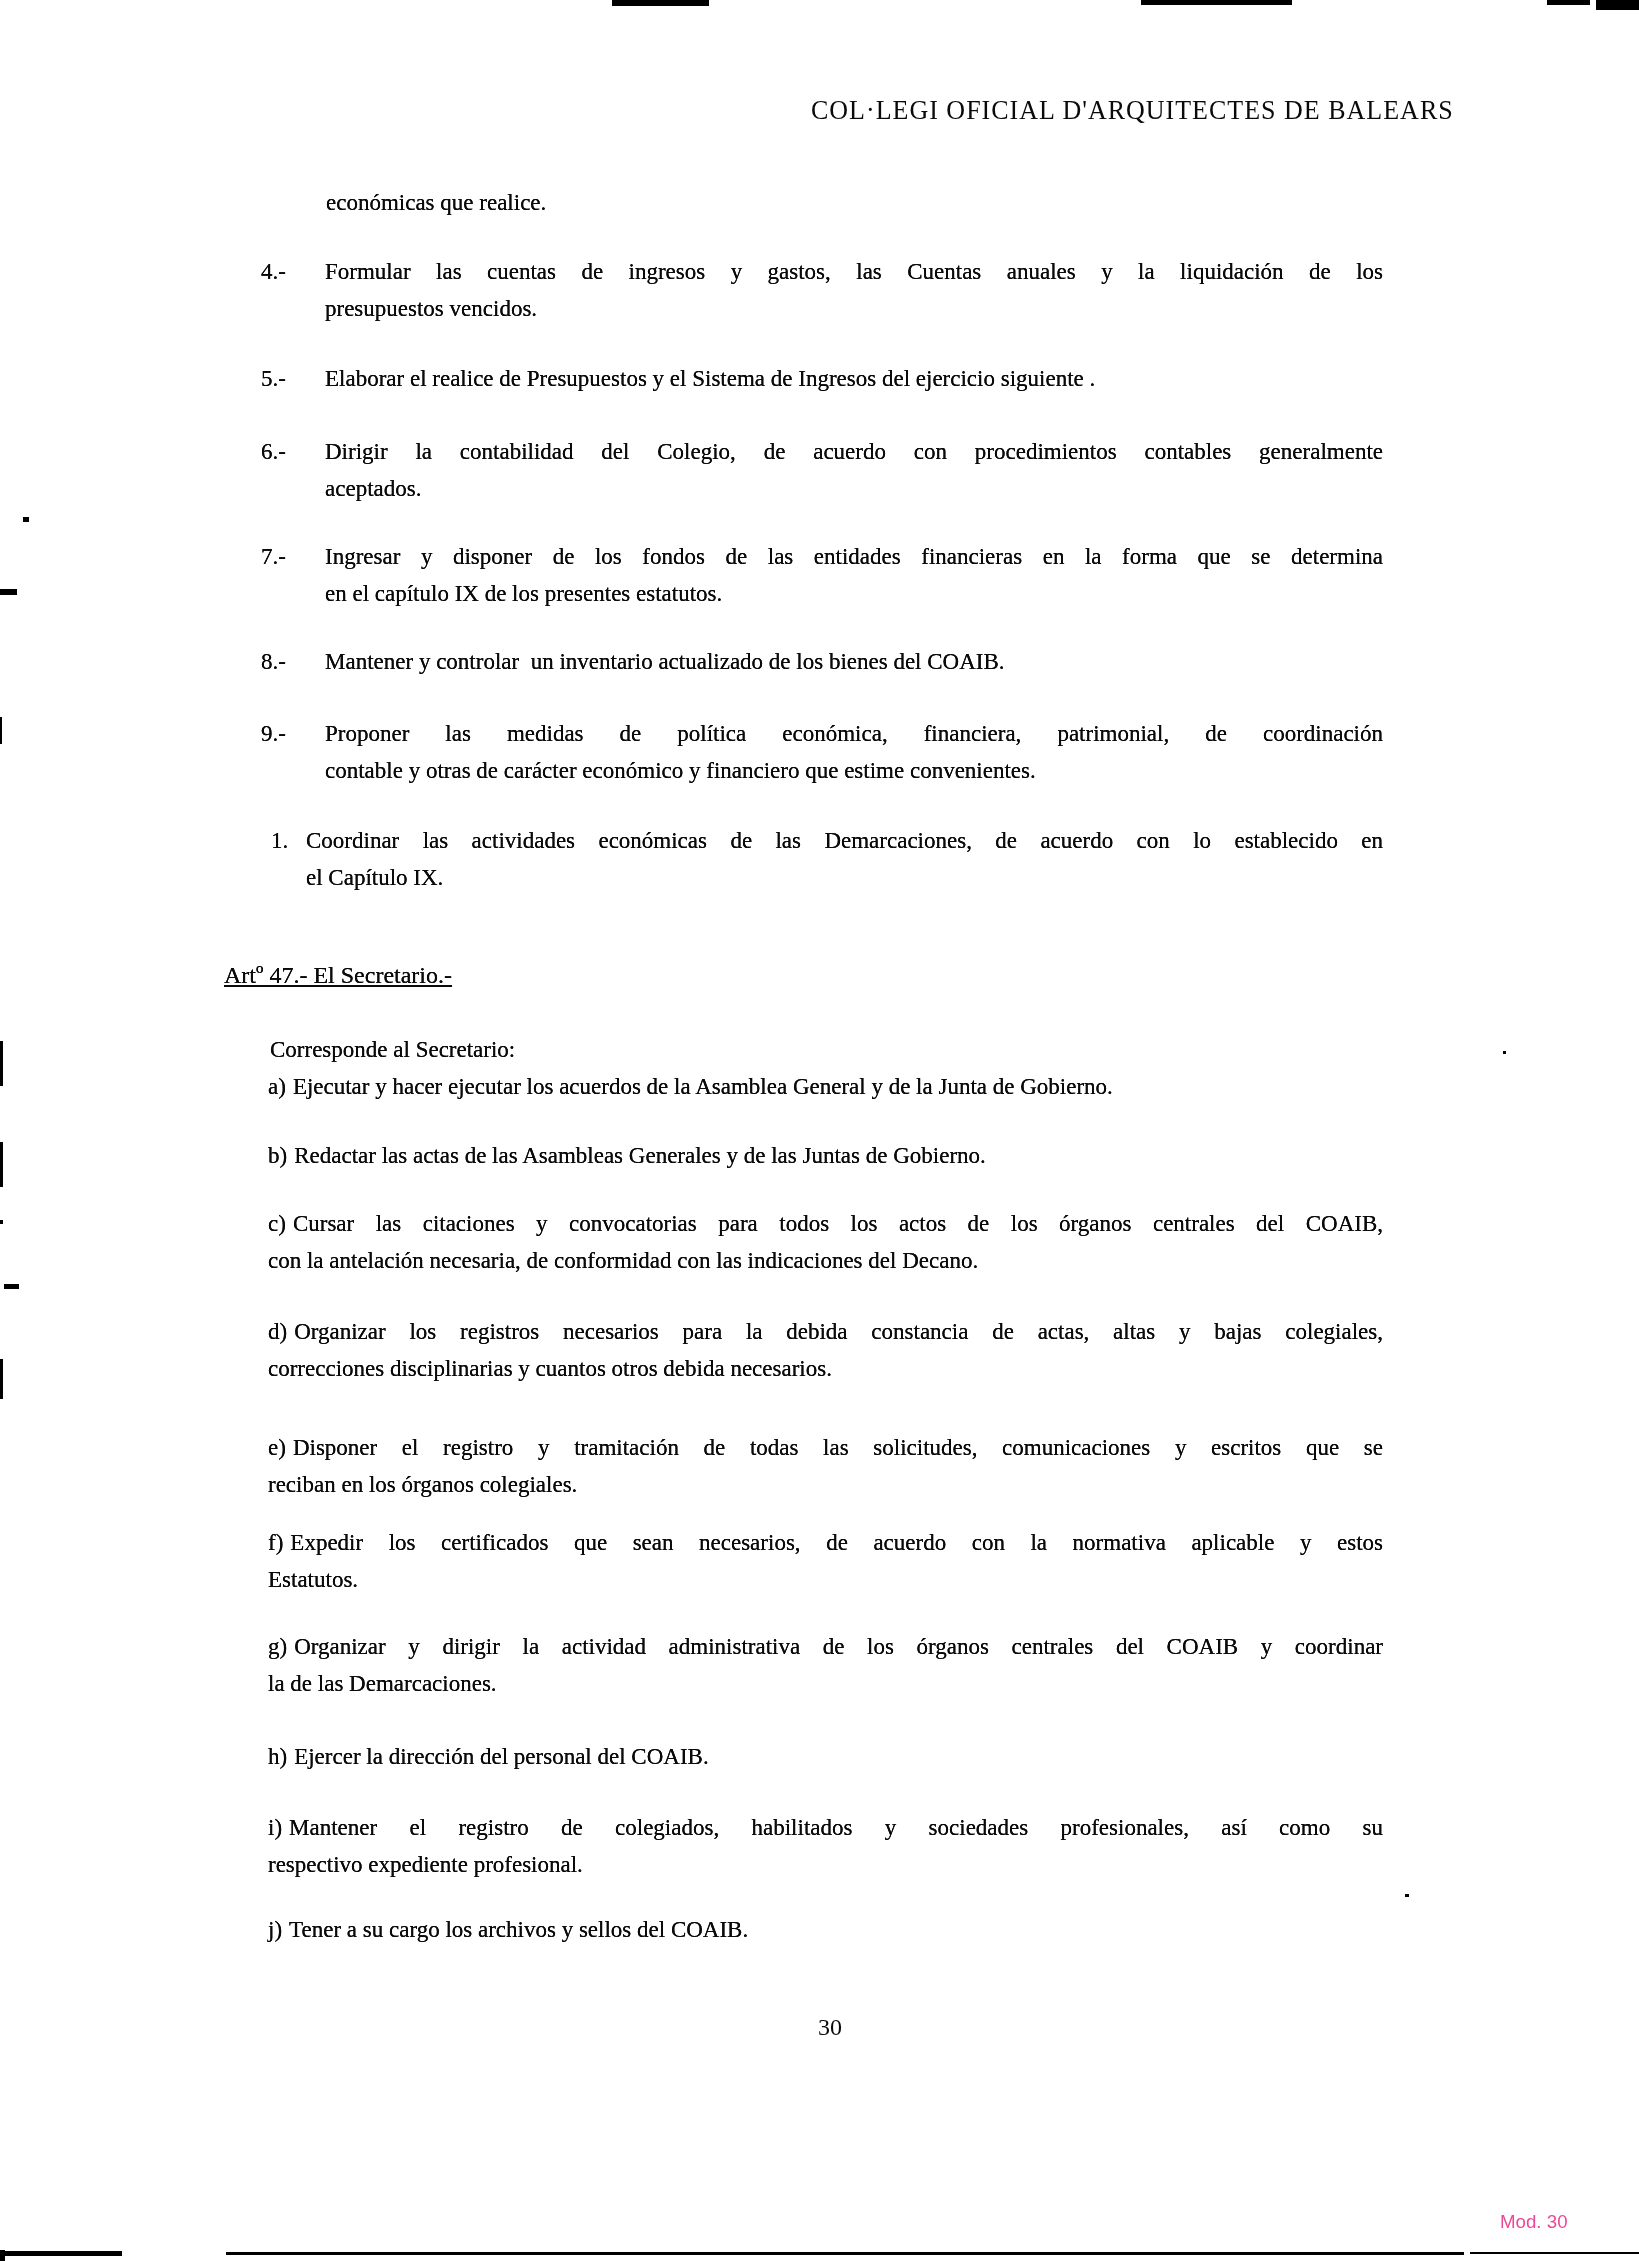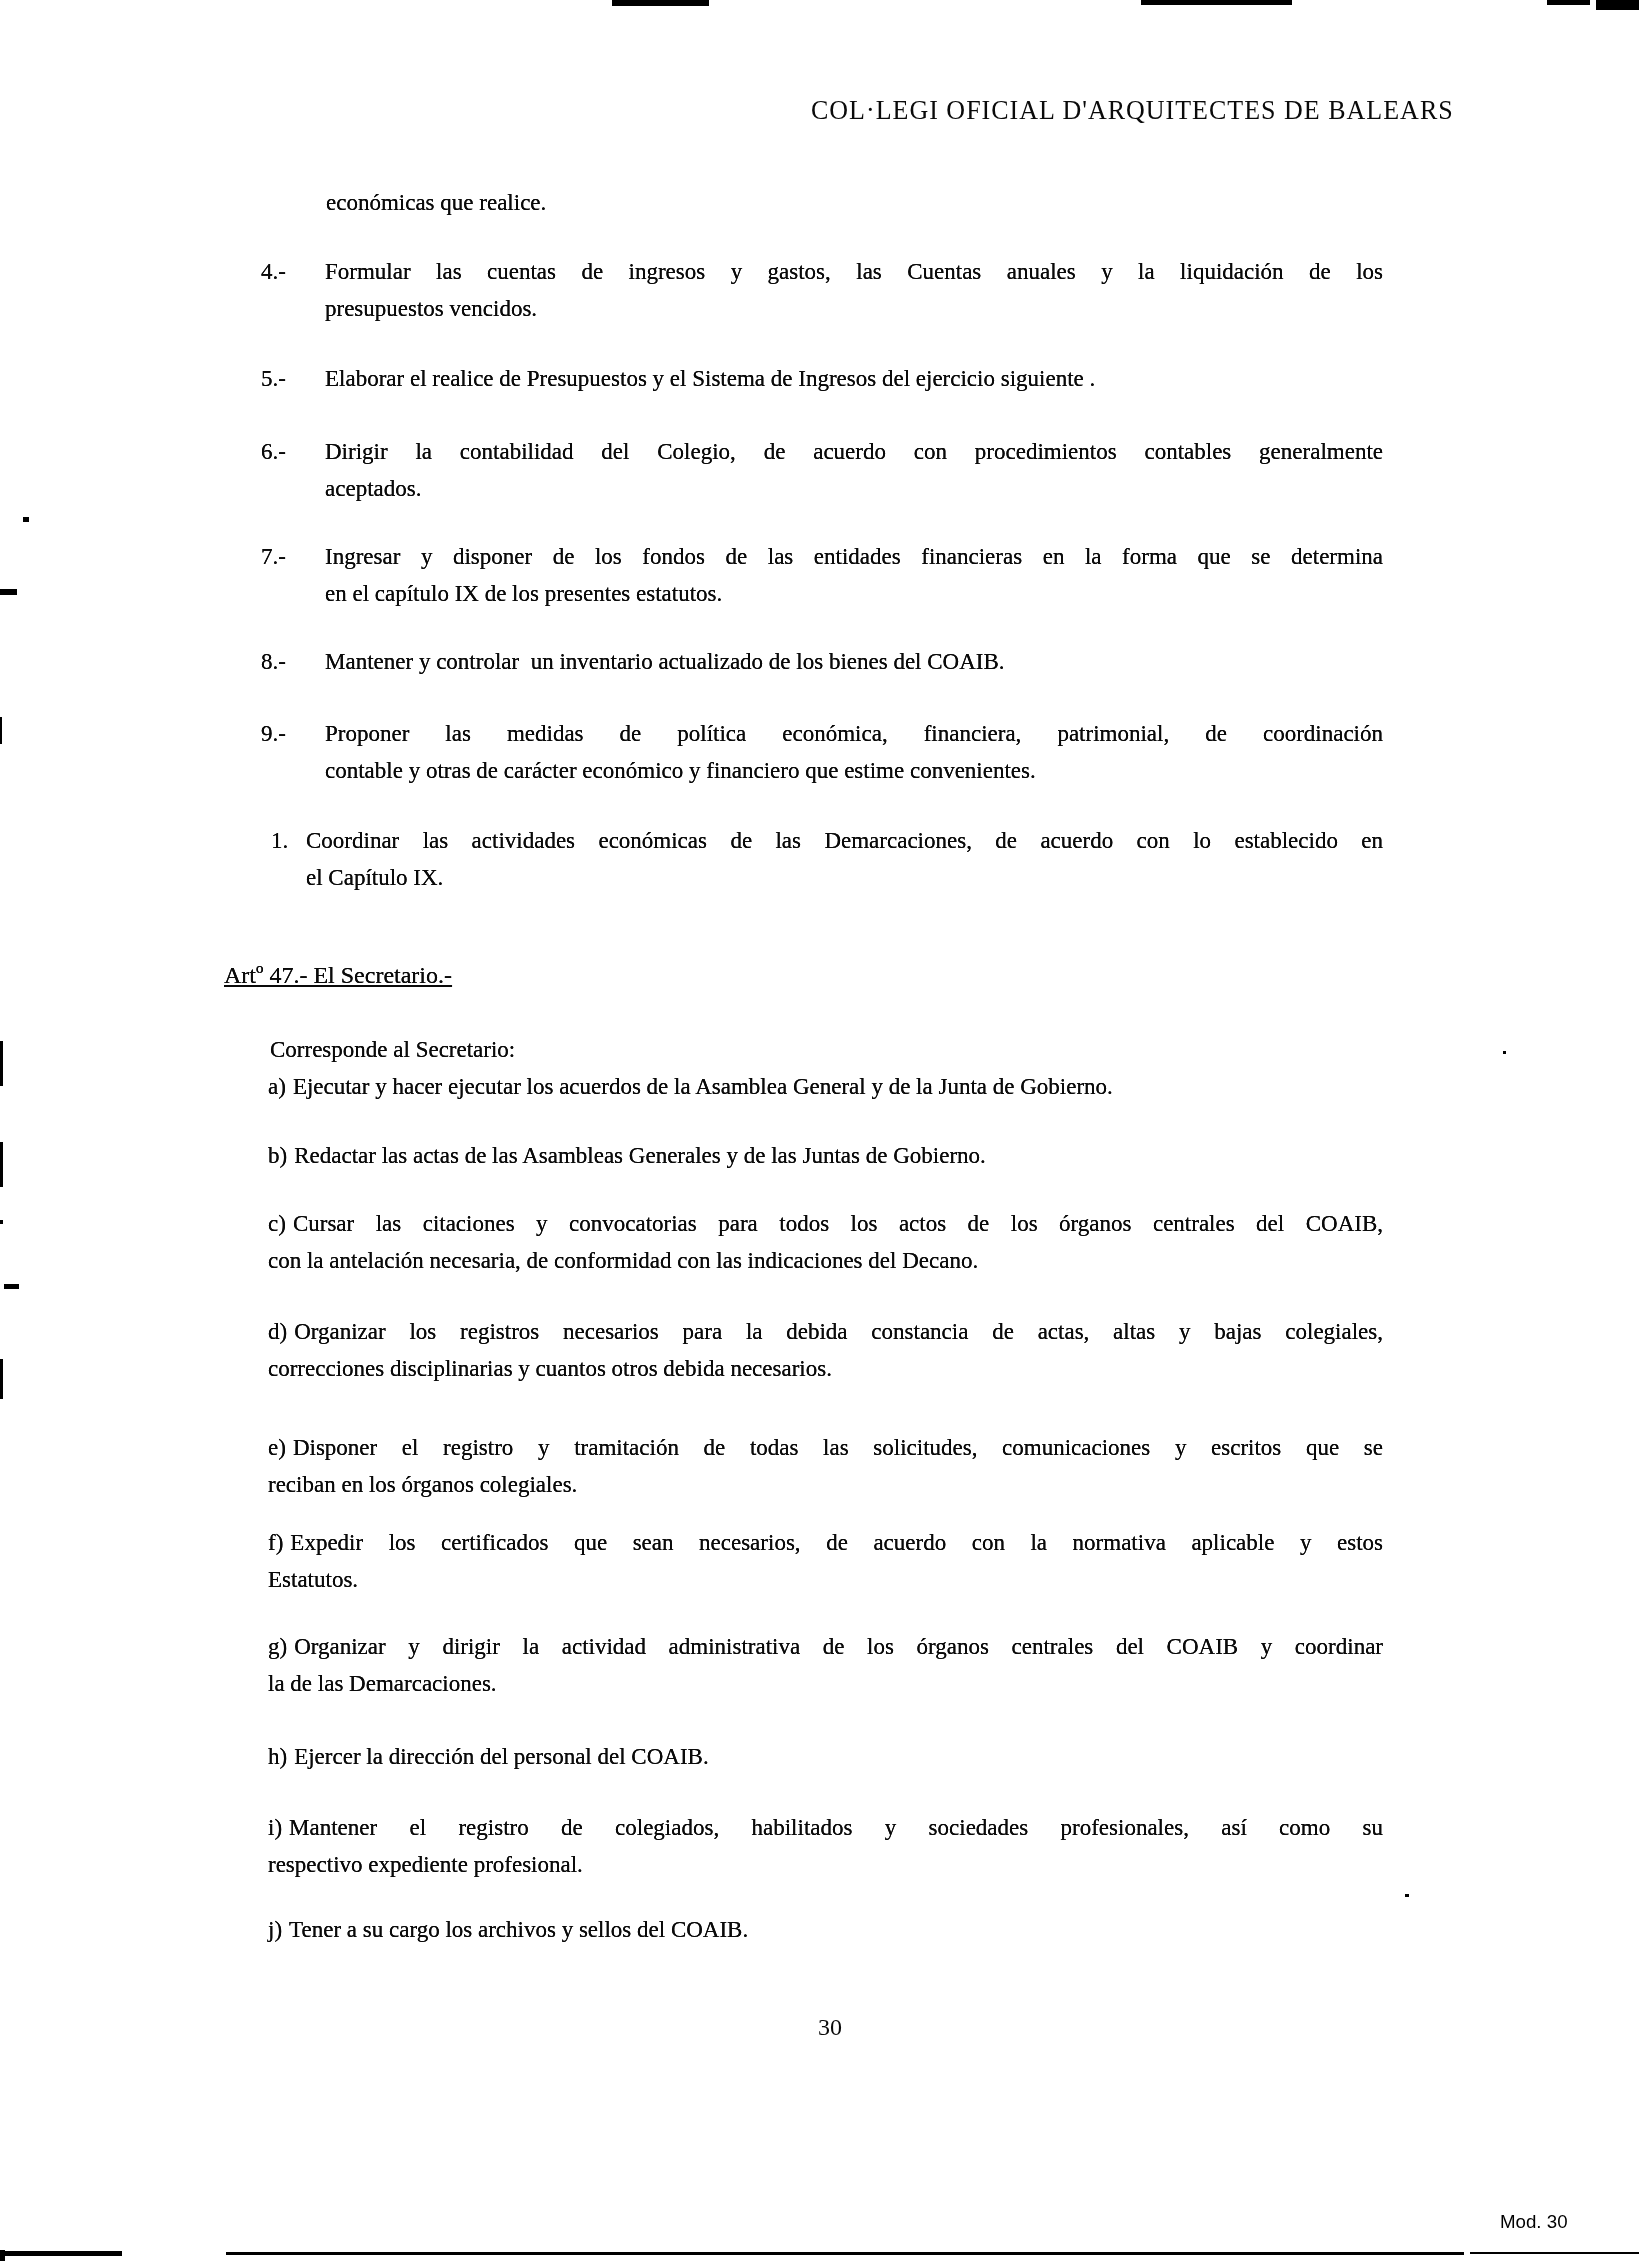--- a/index.html
+++ b/index.html
@@ -71,21 +71,21 @@
     top: 2014px;
     font-size: 24px;
     margin-left: 29px;
   }
   .mod-label {
     position: absolute;
     left: 1500px;
     top: 2211px;
     font-family: "Liberation Sans", sans-serif;
     font-size: 18.7px;
-    color: #000000;
+    color: #ec4899;
   }
   .artifact { position: absolute; background: #000; }
 </style>
 </head>
 <body>
 
 <div class="page">
 
   <div class="doc-header">COL·LEGI OFICIAL D'ARQUITECTES DE BALEARS</div>
 

